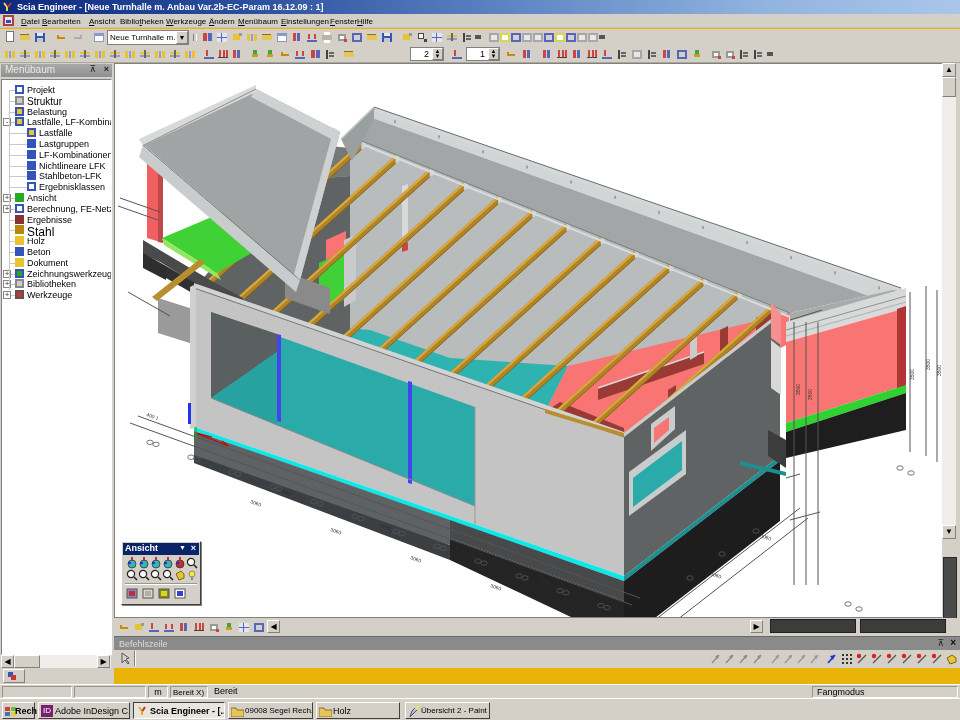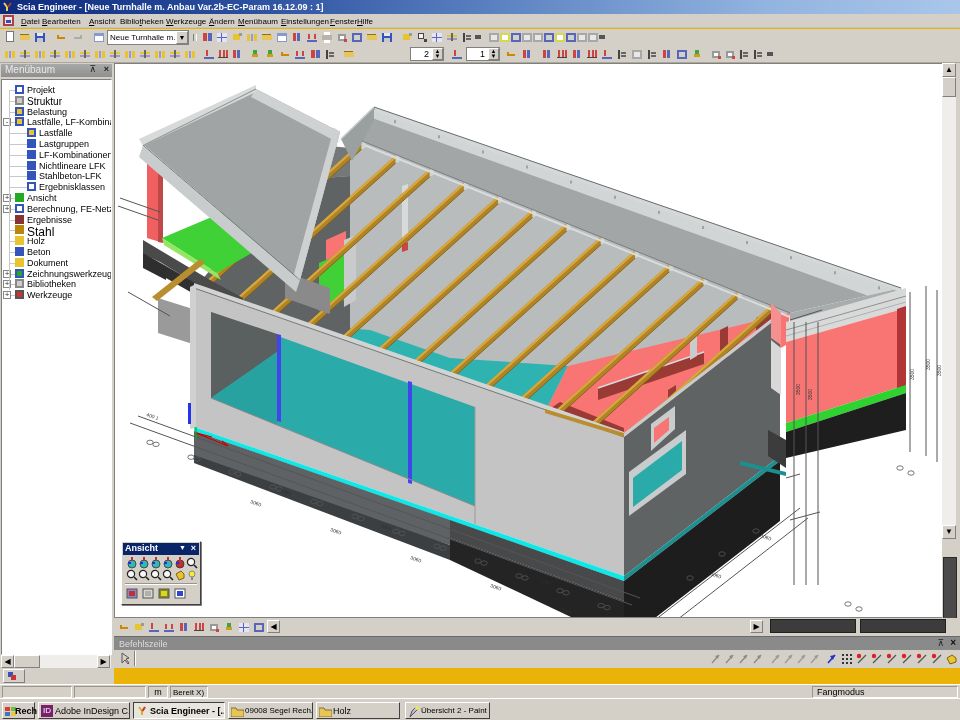--- a/index.html
+++ b/index.html
@@ -968,20 +968,23 @@
       </div>
 </div>
 
 <div class="abs" style="left:0;top:684px;width:960px;height:14px;background:#d4d0c8;border-top:1px solid #fff;font-size:9px;color:#000;">
  <div class="abs" style="left:2px;top:1px;width:70px;height:12px;border:1px solid;border-color:#9a9689 #fff #fff #9a9689;"></div>
  <div class="abs" style="left:74px;top:1px;width:72px;height:12px;border:1px solid;border-color:#9a9689 #fff #fff #9a9689;"></div>
  <div class="abs" style="left:148px;top:1px;width:20px;height:12px;border:1px solid;border-color:#9a9689 #fff #fff #9a9689;text-align:center;">m</div>
  <div class="abs" style="left:170px;top:1px;width:38px;height:12px;border:1px solid;border-color:#9a9689 #fff #fff #9a9689;">
         <span style="position:absolute;left:2px;top:1px;font-size:8px;">Bereit X)</span>
       </div>
+ <div class="abs" style="left:210px;top:1px;width:600px;height:12px;">
+        <span style="position:absolute;left:4px;top:0;">Bereit</span>
+      </div>
  <div class="abs" style="left:812px;top:1px;width:146px;height:12px;border:1px solid;border-color:#9a9689 #fff #fff #9a9689;">
         <span style="position:absolute;left:4px;top:0;">Fangmodus</span>
       </div>
 </div>
 
 <div class="abs" style="left:0;top:698px;width:960px;height:22px;background:#d4d0c8;border-top:1px solid #fff;font-size:10px;white-space:nowrap;">
  <div class="abs" style="left:2px;top:3px;width:33px;height:17px;background:#d4d0c8;border:1px solid;border-color:#fff #404040 #404040 #fff;">
    <svg class="abs" style="left:2px;top:2px" width="13" height="13">
           <rect x="0" y="2" width="5" height="4" fill="#e03a2f"></rect>
           <rect x="6" y="2" width="5" height="4" fill="#6fbf3f"></rect>

